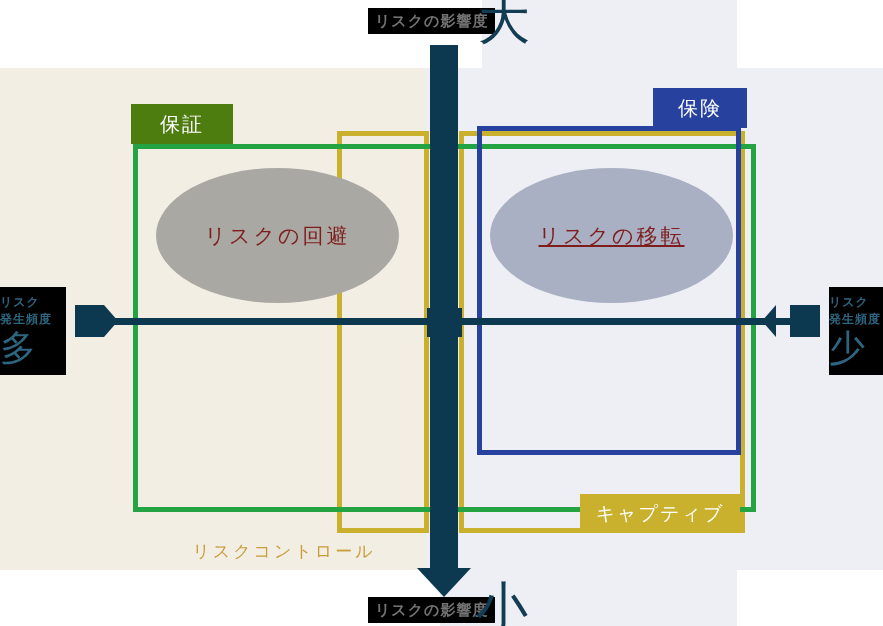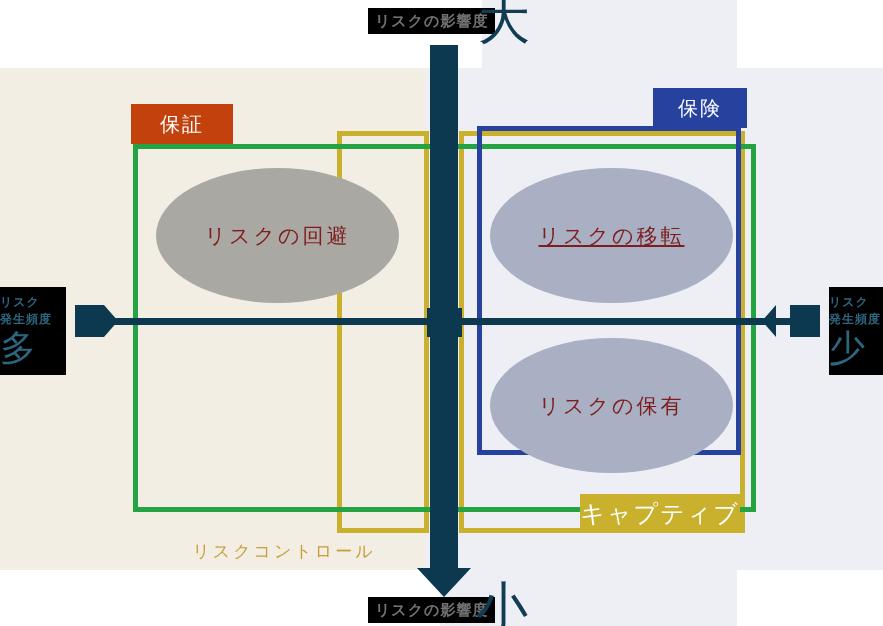--- a/index.html
+++ b/index.html
@@ -34,23 +34,23 @@
   .pill-tl{left:156px;top:168px;}
   .pill-tr{left:490px;top:168px;text-decoration:underline;}
   .pill-bl{left:156px;top:338px;}
   .pill-br{left:490px;top:338px;}
 
   
   .tab{
     z-index:4;display:flex;align-items:center;justify-content:center;
     color:#ffffff;font-size:20px;letter-spacing:2px;
   }
-  .tab-green{left:131px;top:104px;width:102px;height:40px;background:#c2410c;}
+  .tab-green{left:131px;top:104px;width:102px;height:40px;background:#4d7c0f;}
   .tab-blue{left:653px;top:88px;width:94px;height:40px;background:#27419e;}
-  .tab-yellow{left:580px;top:494px;width:160px;height:39px;background:#c9b12e;font-size:24px;}
+  .tab-yellow{left:580px;top:494px;width:160px;height:39px;background:#c9b12e;font-size:19px;}
 
   
   .bar{z-index:5;background:#0d3950;}
   .vbar{left:430px;top:45px;width:28px;height:525px;}
   .vbar-bulge{left:427px;top:308px;width:35px;height:29px;}
   .vbar-head{
     left:417px;top:568px;width:0;height:0;background:transparent;
     border-left:27px solid transparent;border-right:27px solid transparent;
     border-top:29px solid #0d3950;
   }
@@ -107,23 +107,20 @@
   <div class="abs rect rect-yellow-b"></div>
   <div class="abs rect rect-green"></div>
   <div class="abs rect rect-blue"></div>
 
   <div class="abs pill pill-gray pill-tl">
     <span>リスクの回避</span>
   </div>
   <div class="abs pill pill-bluegray pill-tr">
     <span>リスクの移転</span>
   </div>
-  <div class="abs pill pill-bluegray pill-br">
-    <span>リスクの保有</span>
-  </div>
 
   <div class="abs tab tab-green">
     <span>保証</span>
   </div>
   <div class="abs tab tab-blue">
     <span>保険</span>
   </div>
   <div class="abs tab tab-yellow">
     <span>キャプティブ</span>
   </div>

